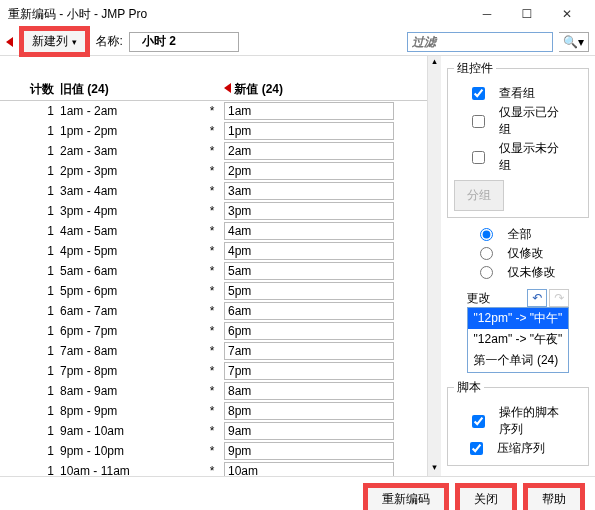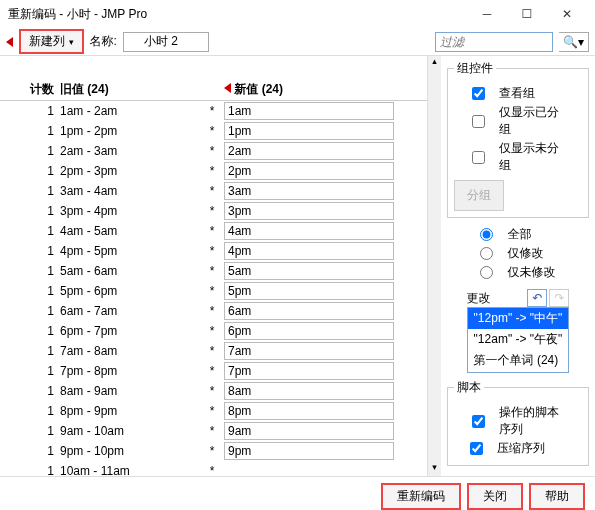--- a/index.html
+++ b/index.html
@@ -3,24 +3,24 @@
 <meta charset="utf-8">
 <style>
 * { box-sizing: border-box; margin: 0; padding: 0; font-family: "Microsoft YaHei", sans-serif; font-size: 12px; }
 body { background: #fff; width: 595px; height: 510px; overflow: hidden; }
 .titlebar { height: 28px; display: flex; align-items: center; padding: 12px 8px; }
 .titlebar .title { flex: 1; }
 .winbtns { display: flex; gap: 0; }
 .winbtn { width: 40px; height: 28px; display: flex; align-items: center; justify-content: center; color: #333; }
 .toolbar { height: 28px; display: flex; align-items: center; padding: 0 6px; gap: 6px; border-bottom: 1px solid #ddd; }
 .red-tri { width: 0; height: 0; border-top: 5px solid transparent; border-bottom: 5px solid transparent; border-right: 7px solid #c00; display: inline-block; }
-.btn { border: 2px solid #ef4444; background: #f5f5f5; padding: 2px 8px; display: inline-flex; align-items: center; gap: 4px; cursor: pointer; }
+.btn { border: 5px solid #ef4444; background: #f5f5f5; padding: 2px 8px; display: inline-flex; align-items: center; gap: 4px; cursor: pointer; }
 .btn .chev { font-size: 9px; }
-.name-input { border: 1px solid #aaa; padding: 2px 20px; width: 86px; }
-.filter-input { border: 1px solid #7aa7d8; padding: 2px 4px; width: 118px; color: #888; font-style: italic; }
+.name-input { border: 1px solid #aaa; padding: 2px 12px; width: 110px; font-weight: bold; }
+.filter-input { border: 1px solid #7aa7d8; padding: 2px 4px; width: 146px; color: #888; font-style: italic; font-weight: bold; }
 .search-ico { border: 1px solid #aaa; border-left: none; padding: 2px 4px; }
 .main { display: flex; height: 420px; }
 .left { width: 430px; display: flex; flex-direction: column; margin-top: 23px; }
 .right { width: 155px; padding: 4px 6px; display: flex; flex-direction: column; gap: 6px; align-items: center; }
 .table { flex: 1; overflow: hidden; }
 .thead { display: flex; font-weight: bold; padding: 2px 0; border-bottom: 1px solid #ccc; }
 .col-count { width: 60px; text-align: right; padding-right: 6px; }
 .col-old { width: 140px; }
 .col-star { width: 24px; text-align: center; }
 .col-new { width: 180px; }
@@ -184,20 +184,21 @@
           <div class="trow">
             <div class="col-count">1</div>
             <div class="col-old">9pm - 10pm</div>
             <div class="col-star">*</div>
             <div class="col-new"><input class="cell-input" value="9pm" style=""></div>
           </div>
           <div class="trow">
             <div class="col-count">1</div>
             <div class="col-old">10am - 11am</div>
             <div class="col-star">*</div>
+            <div class="col-new"><input class="cell-input" value="10am" style=""></div>
           </div>
           <div class="trow">
             <div class="col-count">1</div>
             <div class="col-old">10pm - 11pm</div>
             <div class="col-star">*</div>
             <div class="col-new"><input class="cell-input" value="10pm" style=""></div>
           </div>
         </div>
     </div>
   </div>

